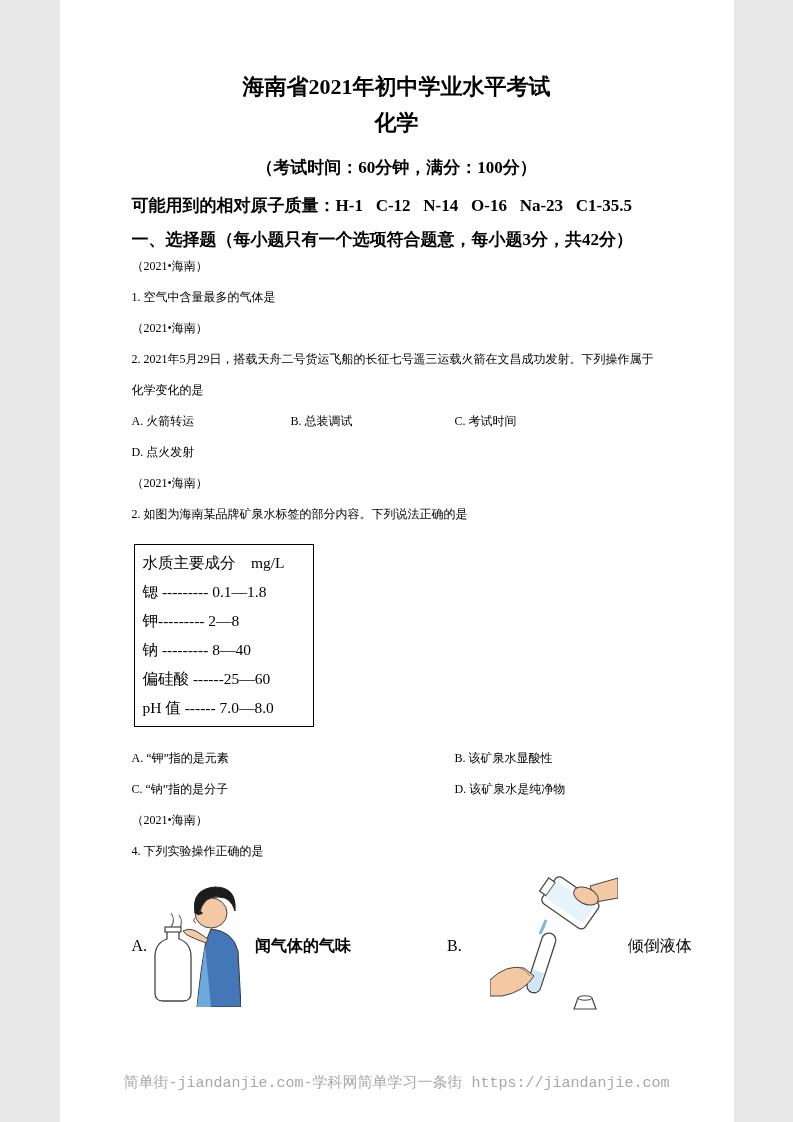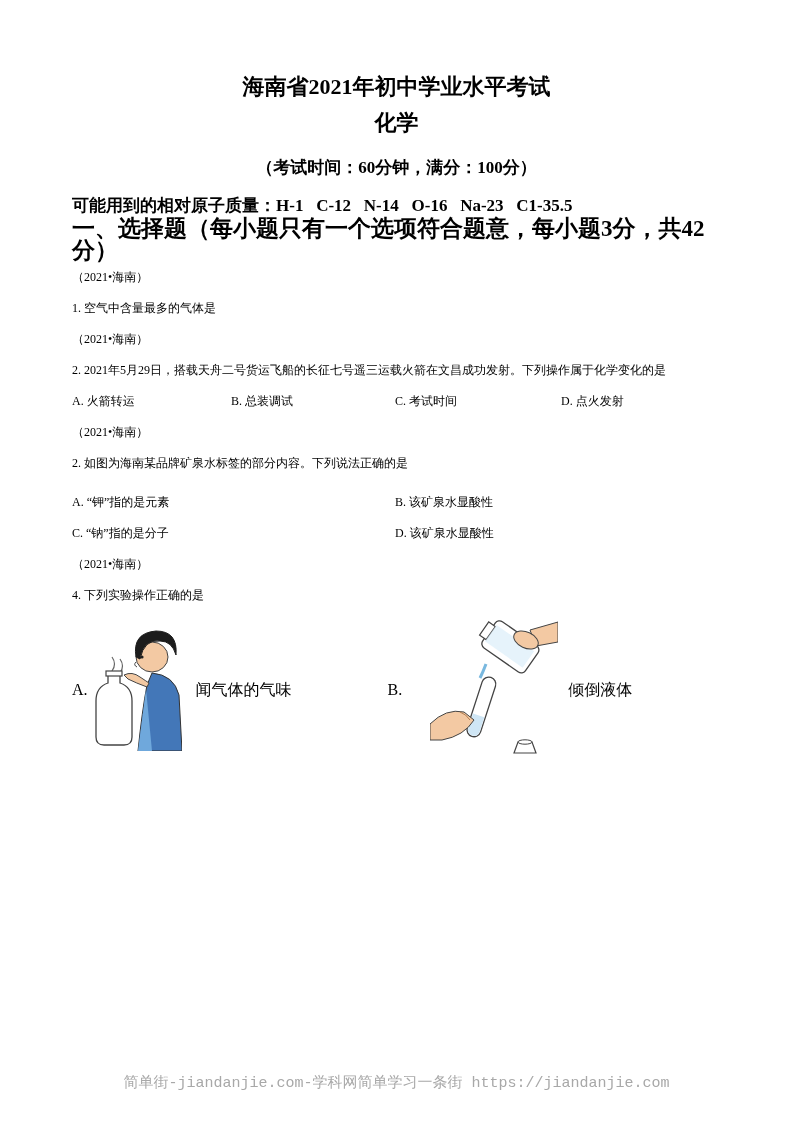--- a/index.html
+++ b/index.html
@@ -1,51 +1,51 @@
 <!DOCTYPE html>
 <html><head>
 <meta charset="utf-8">
 <style>
   html,body{margin:0;padding:0;background:#e8e8e8;}
   .page{
     position:relative;
-    width:793px;height:1122px;
+    width:674px;height:1122px;
     margin:0 auto;
     background:#ffffff;
     color:#000;
     font-family:"Liberation Serif","DejaVu Serif",serif;
     padding:74px 72px 0;
     box-sizing:border-box;
     overflow:hidden;
   }
   .exam-title{font-size:22px;font-weight:bold;text-align:center;line-height:26px;}
   .subject{font-size:22px;font-weight:bold;text-align:center;line-height:26px;margin-top:10px;}
   .exam-info{font-size:17px;font-weight:bold;text-align:center;line-height:22px;margin-top:21px;}
   .masses{font-size:17px;font-weight:bold;line-height:22px;margin-top:16px;white-space:pre-wrap;}
-  .section{font-size:23px;font-weight:bold;line-height:22px;margin-top:1px;}
+  .section{font-size:17px;font-weight:bold;line-height:22px;margin-top:12px;}
   .line{font-size:12px;line-height:31px;}
   .opt{display:inline-block;vertical-align:top;}
   .w1{width:159px;}
   .w2{width:164px;}
   .w3{width:166px;}
   .two-col .left{display:inline-block;width:323px;}
   .label-table{
     border:1px solid #000;
     width:178px;
     margin:14px 0 0 2px;
     padding:3px 0 4px;
   }
   .trow{font-size:15.5px;line-height:29px;padding-left:8px;white-space:pre-wrap;}
-  .opts-block{margin-top:8px;}
+  .opts-block{margin-top:16px;}
   .figure-row{display:flex;align-items:center;margin-top:8px;height:142px;}
   .opt-label{font-size:16px;flex:none;}
   .fig-caption{font-size:16px;flex:none;}
   .fig{flex:none;}
   .fig-a{margin-left:6px;}
-  .cap-a{margin-left:14px;}
+  .cap-a{margin-left:14px;font-weight:bold;}
   .label-b{margin-left:96px;}
   .fig-b{margin-left:28px;}
   .cap-b{margin-left:10px;}
   .footer{
     position:absolute;left:0;right:0;bottom:30px;
     text-align:center;
     font-size:15px;
     color:#a8a8a8;
     font-family:Liberation Mono, monospace;
   }
@@ -64,24 +64,32 @@
   <div class="line">（2021•海南）</div>
   <div class="line">1. 空气中含量最多的气体是</div>
 
   <div class="line">（2021•海南）</div>
   <div class="line">2. 2021年5月29日，搭载天舟二号货运飞船的长征七号遥三运载火箭在文昌成功发射。下列操作属于化学变化的是</div>
   <div class="line"><span class="opt w1">A. 火箭转运</span><span class="opt w2">B. 总装调试</span><span class="opt w3">C. 考试时间</span><span class="opt">D. 点火发射</span></div>
 
   <div class="line">（2021•海南）</div>
   <div class="line">2. 如图为海南某品牌矿泉水标签的部分内容。下列说法正确的是</div>
 
+  <div class="label-table">
+    <div class="trow">水质主要成分    mg/L</div>
+    <div class="trow">锶 --------- 0.1—1.8</div>
+    <div class="trow">钾--------- 2—8</div>
+    <div class="trow">钠 --------- 8—40</div>
+    <div class="trow">偏硅酸 ------25—60</div>
+    <div class="trow">pH 值 ------ 7.0—8.0</div>
+  </div>
 
   <div class="opts-block">
     <div class="line two-col"><span class="left">A. “钾”指的是元素</span><span>B. 该矿泉水显酸性</span></div>
-    <div class="line two-col"><span class="left">C. “钠”指的是分子</span><span>D. 该矿泉水显酸性</span></div>
+    <div class="line two-col"><span class="left">C. “钠”指的是分子</span><span>D. 该矿泉水是纯净物</span></div>
   </div>
 
   <div class="line">（2021•海南）</div>
   <div class="line">4. 下列实验操作正确的是</div>
 
   <div class="figure-row">
     <span class="opt-label">A.</span>
 
     <svg class="fig fig-a" width="88" height="122" viewBox="0 0 88 122">
 

